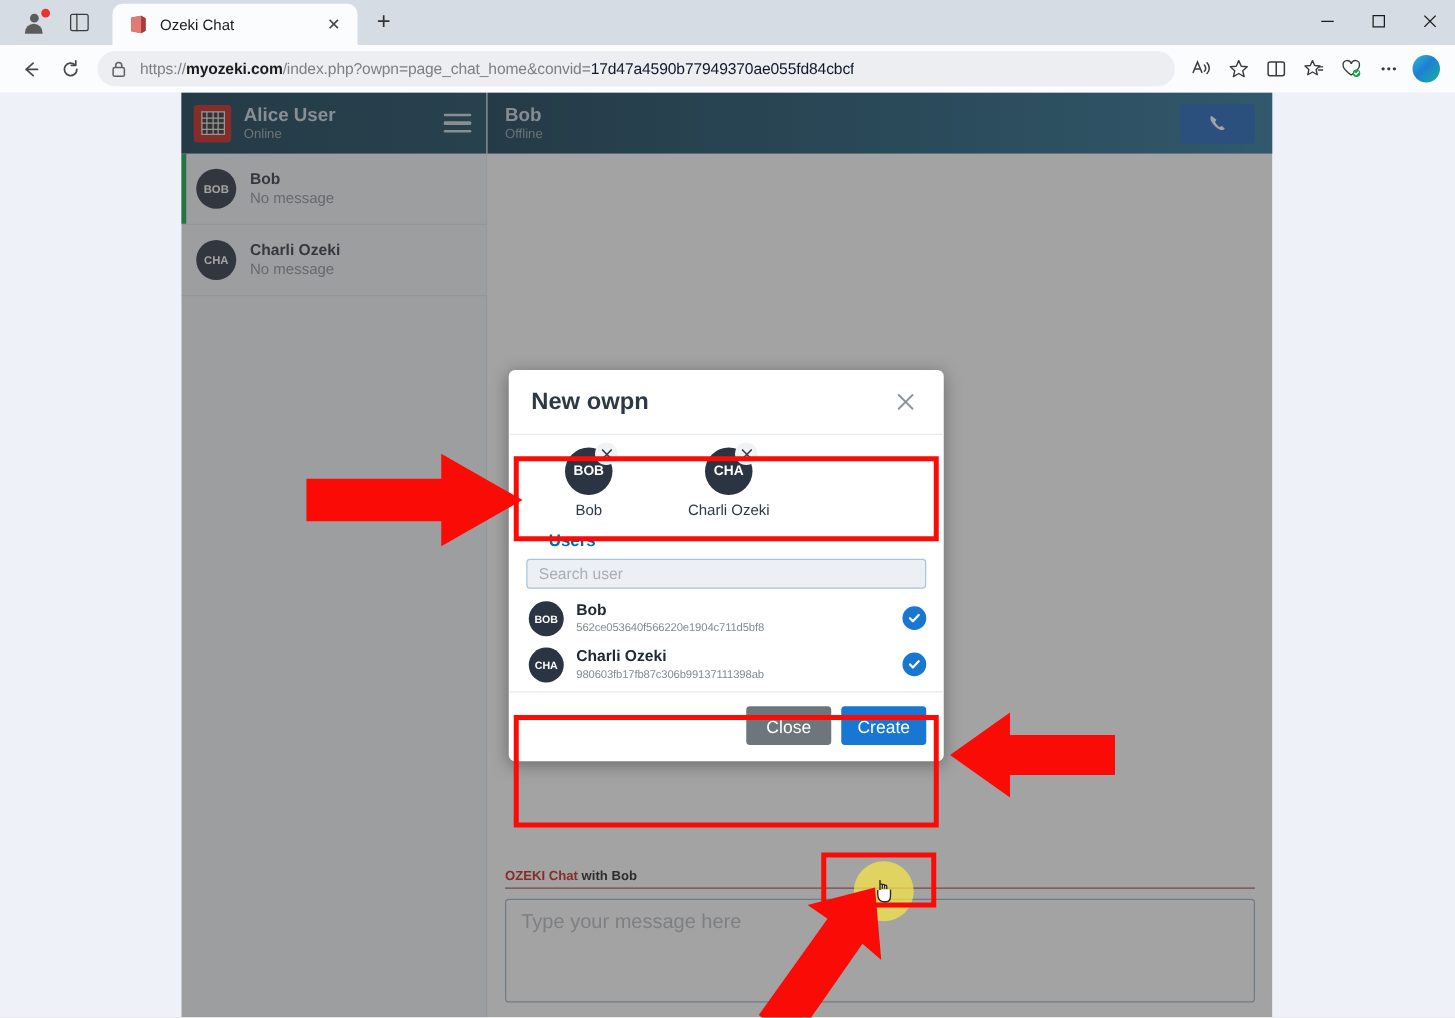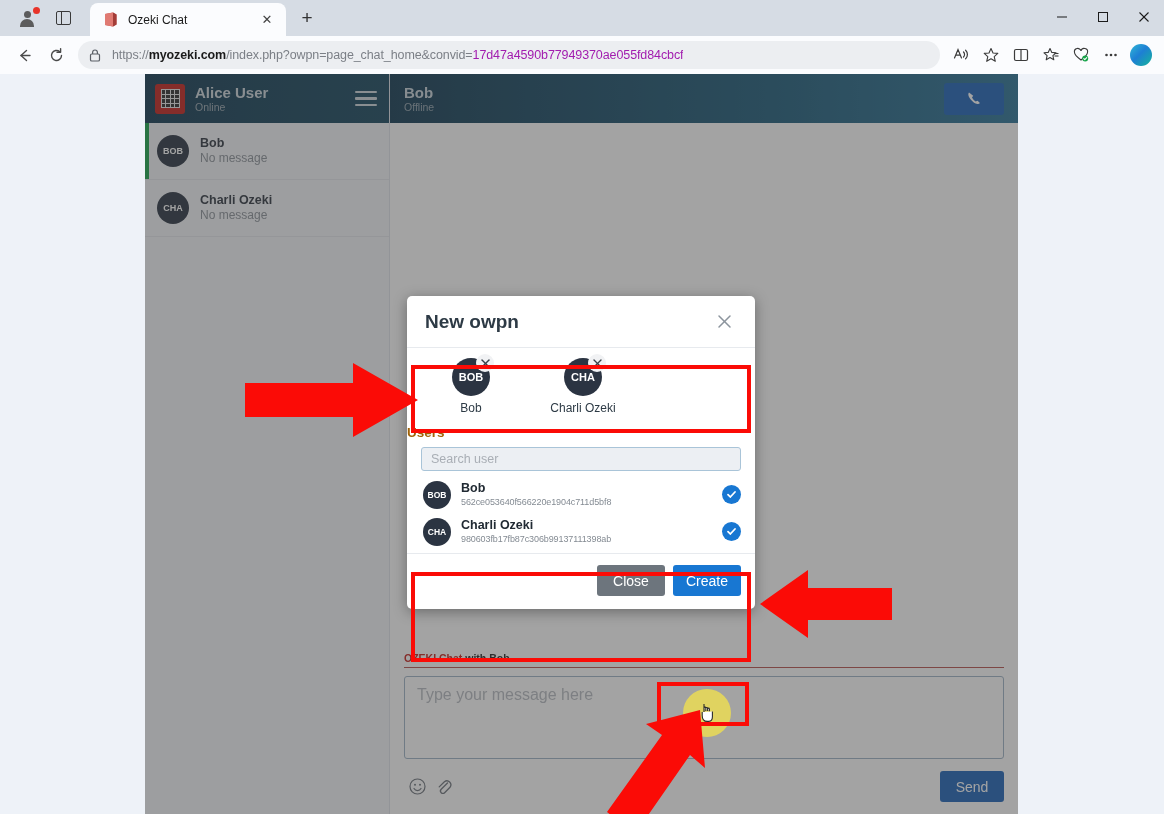--- a/index.html
+++ b/index.html
@@ -91,21 +91,21 @@
     flex: 1; height: 28px; background: #eceef1; border-radius: 14px;
     display: flex; align-items: center; padding: 0 10px; margin: 0 6px;
     min-width: 0;
   }
   .lock-icon { width: 14px; height: 15px; margin-right: 10px; flex: 0 0 auto; }
   .url-text {
     font-size: 12.5px; color: #7b7f86; white-space: nowrap; overflow: hidden;
     letter-spacing: -0.1px;
   }
   .url-text b { color: #1b1b1b; font-weight: 700; }
-  .url-text i { color: #a21caf; font-style: normal; }
+  .url-text i { color: #0f172a; font-style: normal; }
   .tb-icon {
     width: 30px; height: 30px; display: flex; align-items: center; justify-content: center;
     color: #3b3b3b; flex: 0 0 auto;
   }
   .copilot-icon {
     width: 22px; height: 22px; border-radius: 50%;
     background: linear-gradient(135deg,#2fb8d6 0%,#1e7fd4 45%,#15b59b 100%);
     flex: 0 0 auto;
   }
 
@@ -244,21 +244,21 @@
     display: flex; align-items: center; justify-content: center; margin: 0 auto;
   }
   .chip-x {
     position: absolute; top: -4px; left: 50%; margin-left: 5px;
     width: 18px; height: 18px; border-radius: 50%; background: #f1f2f4;
     color: #3a4149; font-size: 11px; display: flex;
     align-items: center; justify-content: center;
   }
   .chip-name { font-size: 12px; color: #2d3a45; margin-top: 5px; }
 
-  .users-label { font-size: 13.5px; color: #a16207; font-weight: 700; padding: 2px 0 7px 0; }
+  .users-label { font-size: 13.5px; color: #0369a1; font-weight: 700; padding: 2px 0 7px 32px; }
   .user-search {
     margin: 0 14px 0; height: 24px; border: 1px solid #a9c4d8; border-radius: 3px;
     background: #eceff3; display: flex; align-items: center; padding: 0 9px;
     font-size: 12.5px; color: #a9aeb5;
   }
 
   .user-list { padding: 5px 0 3px; }
   .user-row {
     display: flex; align-items: center; padding: 4px 14px 4px 16px; min-height: 37px;
   }
@@ -491,36 +491,20 @@
           </div>
         </div>
 
         <div class="chat-body"></div>
 
         <div class="composer">
           <div class="ozeki-tag">
             <span class="red">OZEKI Chat</span><span class="blk"> with Bob</span>
           </div>
           <div class="msgbox">Type your message here</div>
-          <div class="composer-row">
-            <div class="cmp-icon">
-              <svg width="19" height="19" viewBox="0 0 19 19">
-                  <circle cx="9.5" cy="9.5" r="7.5" fill="none" stroke="#6e747c" stroke-width="1.2"></circle>
-                  <circle cx="7" cy="7.8" r="1" fill="#6e747c"></circle>
-                  <circle cx="12" cy="7.8" r="1" fill="#6e747c"></circle>
-                  <path d="M6 11.5 a4 4 0 0 0 7 0" fill="none" stroke="#6e747c" stroke-width="1.2" stroke-linecap="round"></path>
-                </svg>
-            </div>
-            <div class="cmp-icon">
-              <svg width="19" height="19" viewBox="0 0 19 19">
-                  <path d="M13.5 6 L7.2 12.3 a2.4 2.4 0 0 0 3.4 3.4 L16 10.3 a4 4 0 0 0 -5.6 -5.6 L5.2 9.9" fill="none" stroke="#6e747c" stroke-width="1.3" stroke-linecap="round"></path>
-                </svg>
-            </div>
-            <div class="send-btn">Send</div>
-          </div>
         </div>
       </div>
 
       <div class="dimmer"></div>
     </div>
 
     <div class="modal">
       <div class="modal-head">
         <div class="modal-title">New owpn</div>
         <div class="modal-x">

